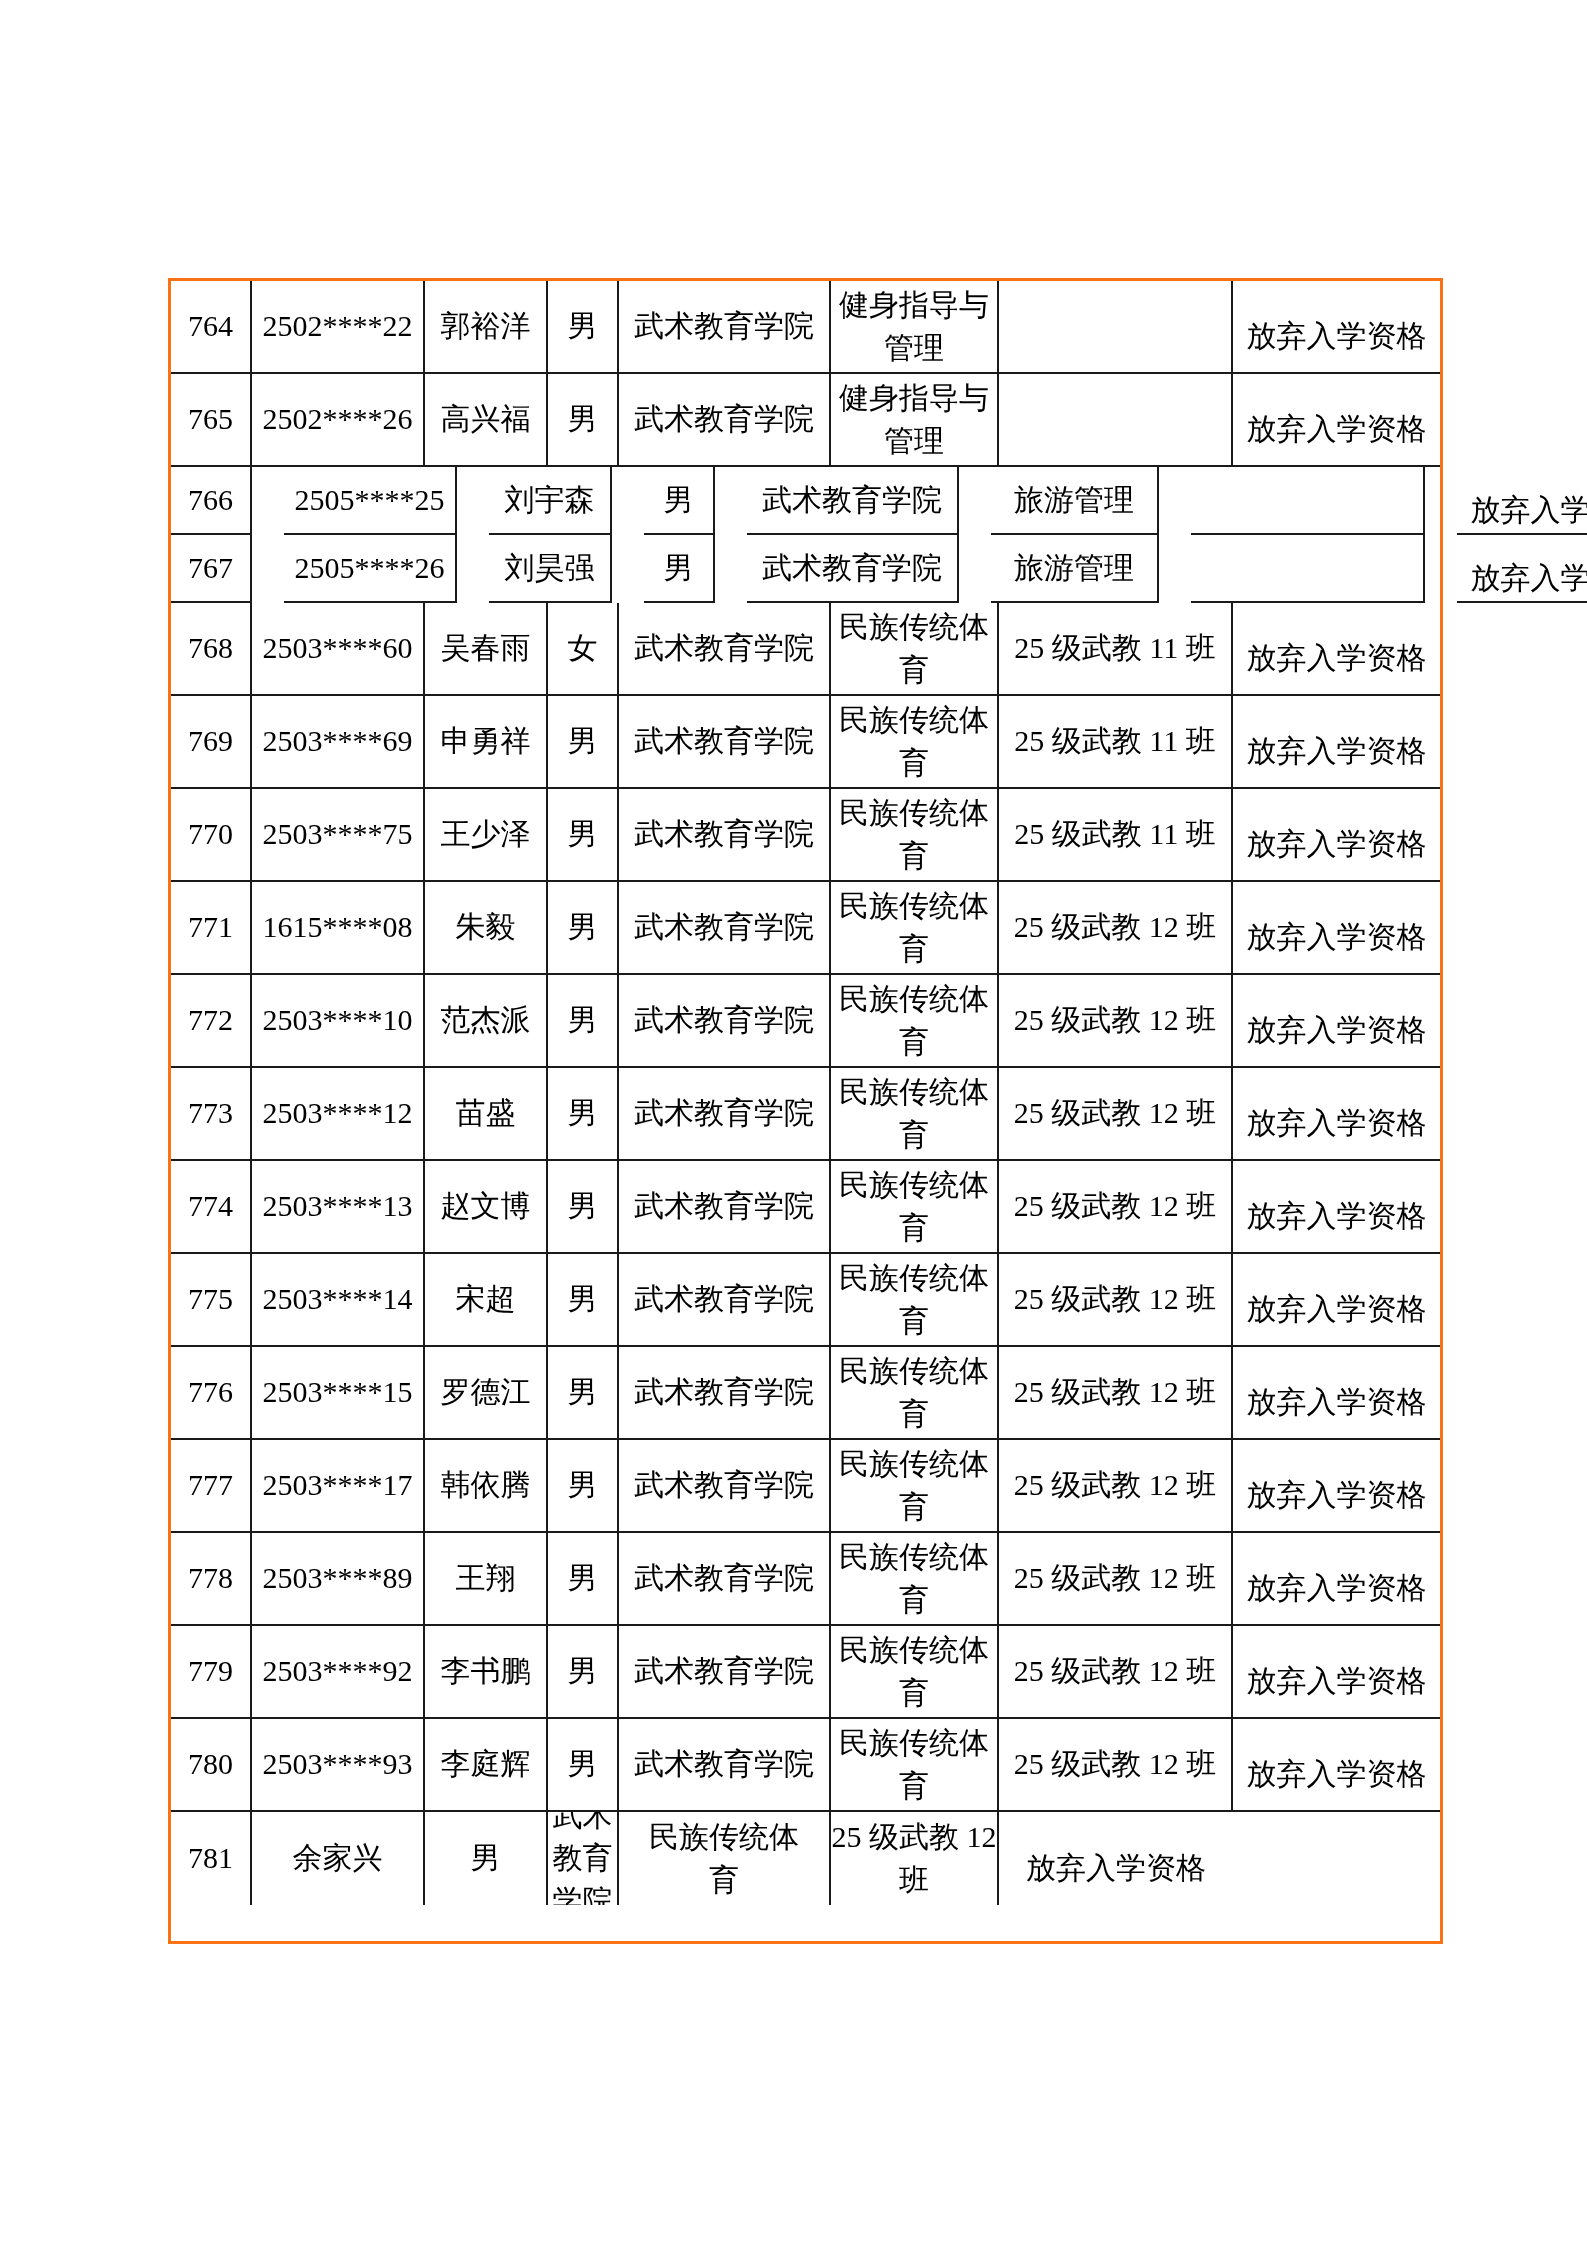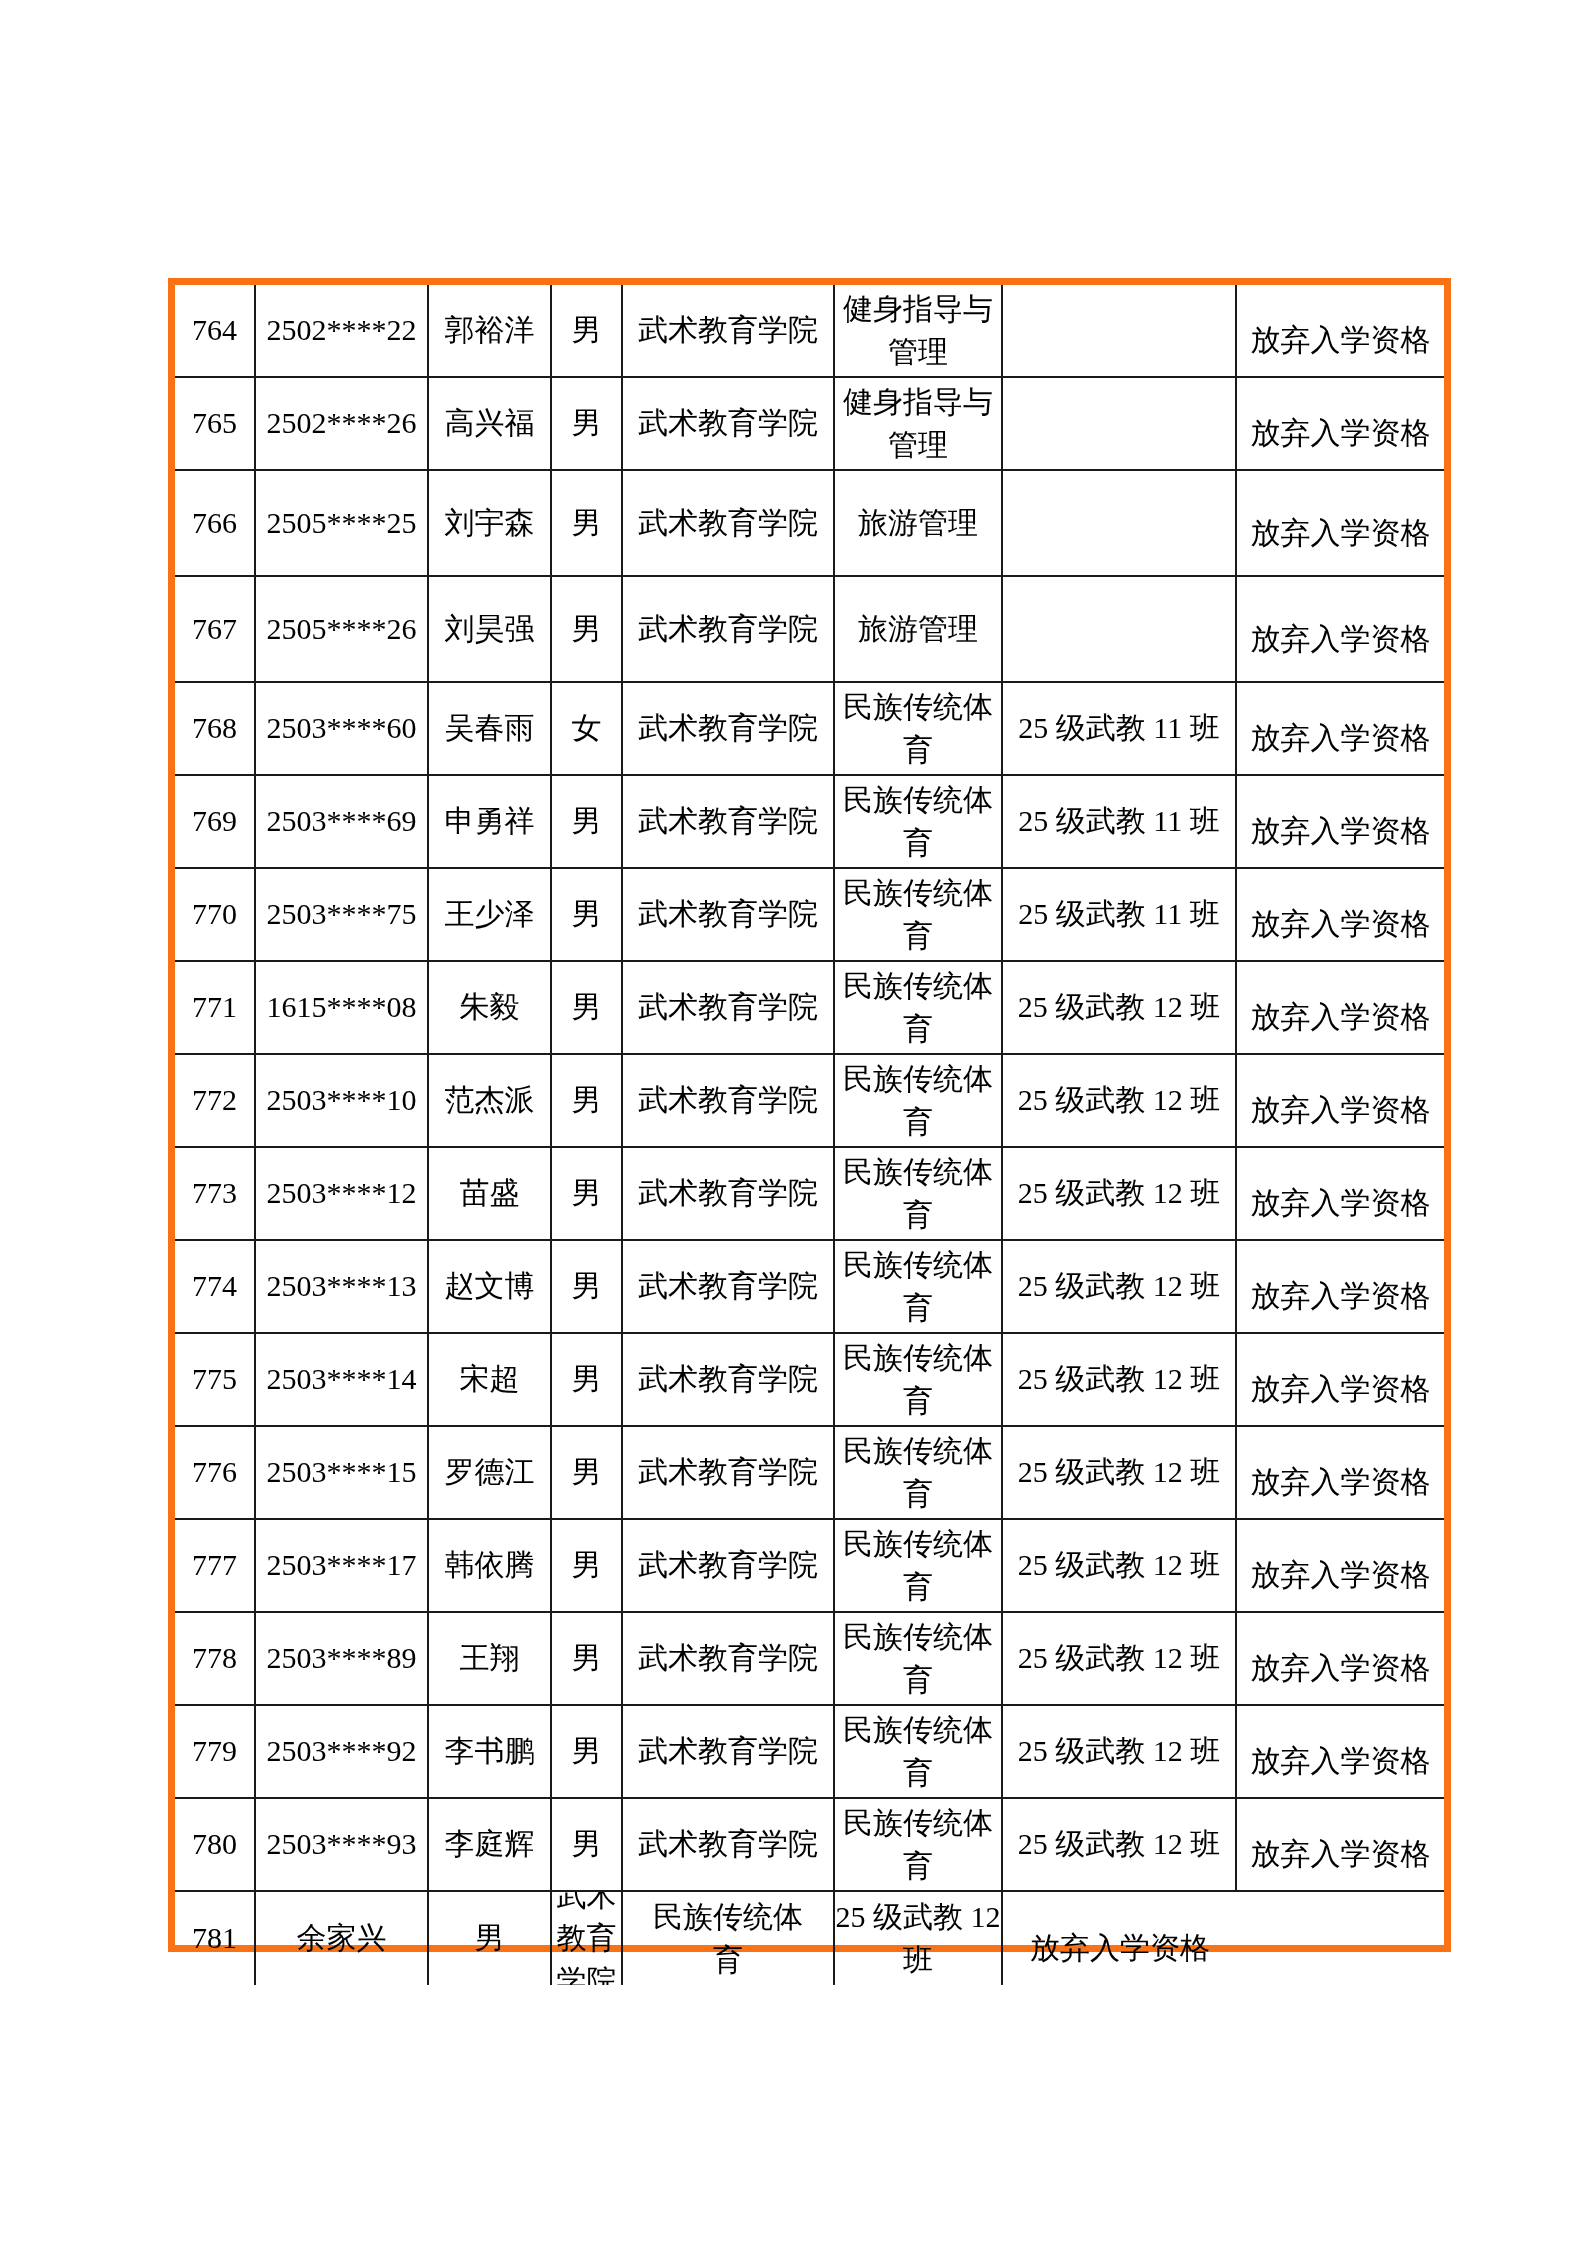--- a/index.html
+++ b/index.html
@@ -8,33 +8,33 @@
     width:1587px;height:2245px;
     background:#ffffff;
     font-family:"Liberation Serif","DejaVu Serif",serif;
     color:#000;
     overflow:hidden;
   }
   .table{
     position:absolute;
     left:168px;top:278px;
     width:1269px;height:1660px;
-    border:7px solid #f97316;
+    border:3px solid #f97316;
     display:flex;
     flex-direction:column;
     background:#fff;
   }
   .row{
     display:grid;
     grid-template-columns:81px 173px 123px 71px 212px 168px 234px 207px;
     height:93px;
     flex:0 0 auto;
     box-sizing:border-box;
   }
-  .row.short{height:106px;}
+  .row.short{height:68px;gap:32px;}
   .cell{
     box-sizing:border-box;
     border-right:2px solid #1a1a1a;
     border-bottom:2px solid #1a1a1a;
     display:flex;
     align-items:center;
     justify-content:center;
     text-align:center;
     font-size:30px;
     line-height:1.42;

